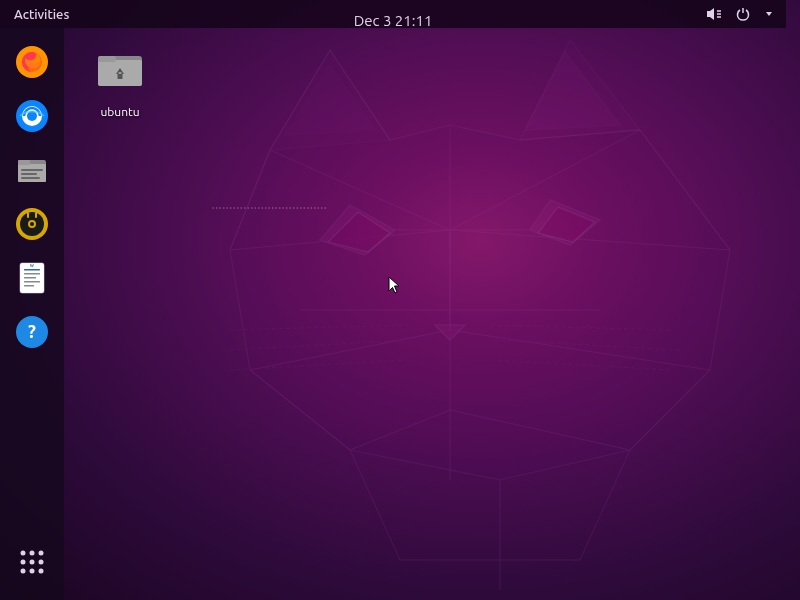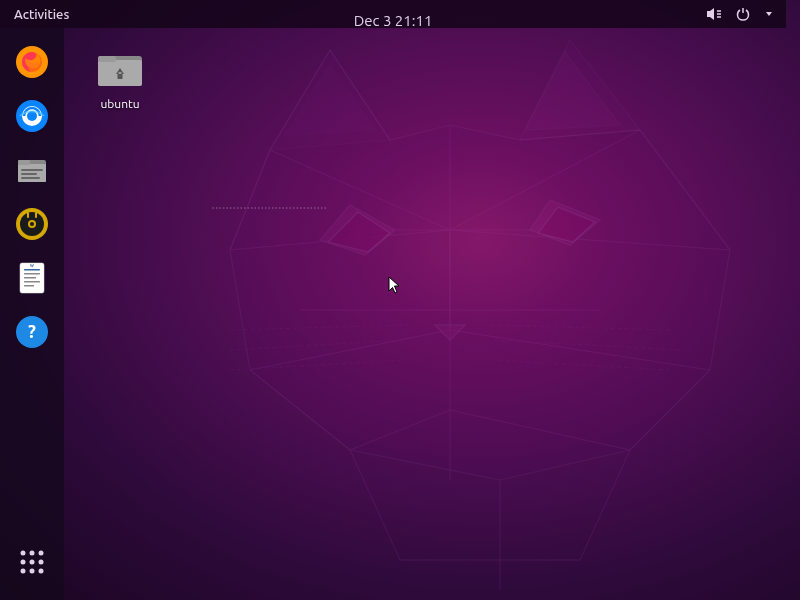--- a/index.html
+++ b/index.html
@@ -159,21 +159,21 @@
       width: 48px;
       height: 48px;
       display: flex;
       align-items: center;
       justify-content: center;
     }
 
     .desktop-icon-label {
       color: #ffffff;
       font-size: 12px;
-      margin-top: 7px;
+      margin-top: 15px;
       text-align: center;
       text-shadow: 0 1px 3px rgba(0,0,0,0.8);
     }
     
     #cursor-shape {
       position: absolute;
       top: 276px;
       left: 388px;
       width: 14px;
       height: 18px;

